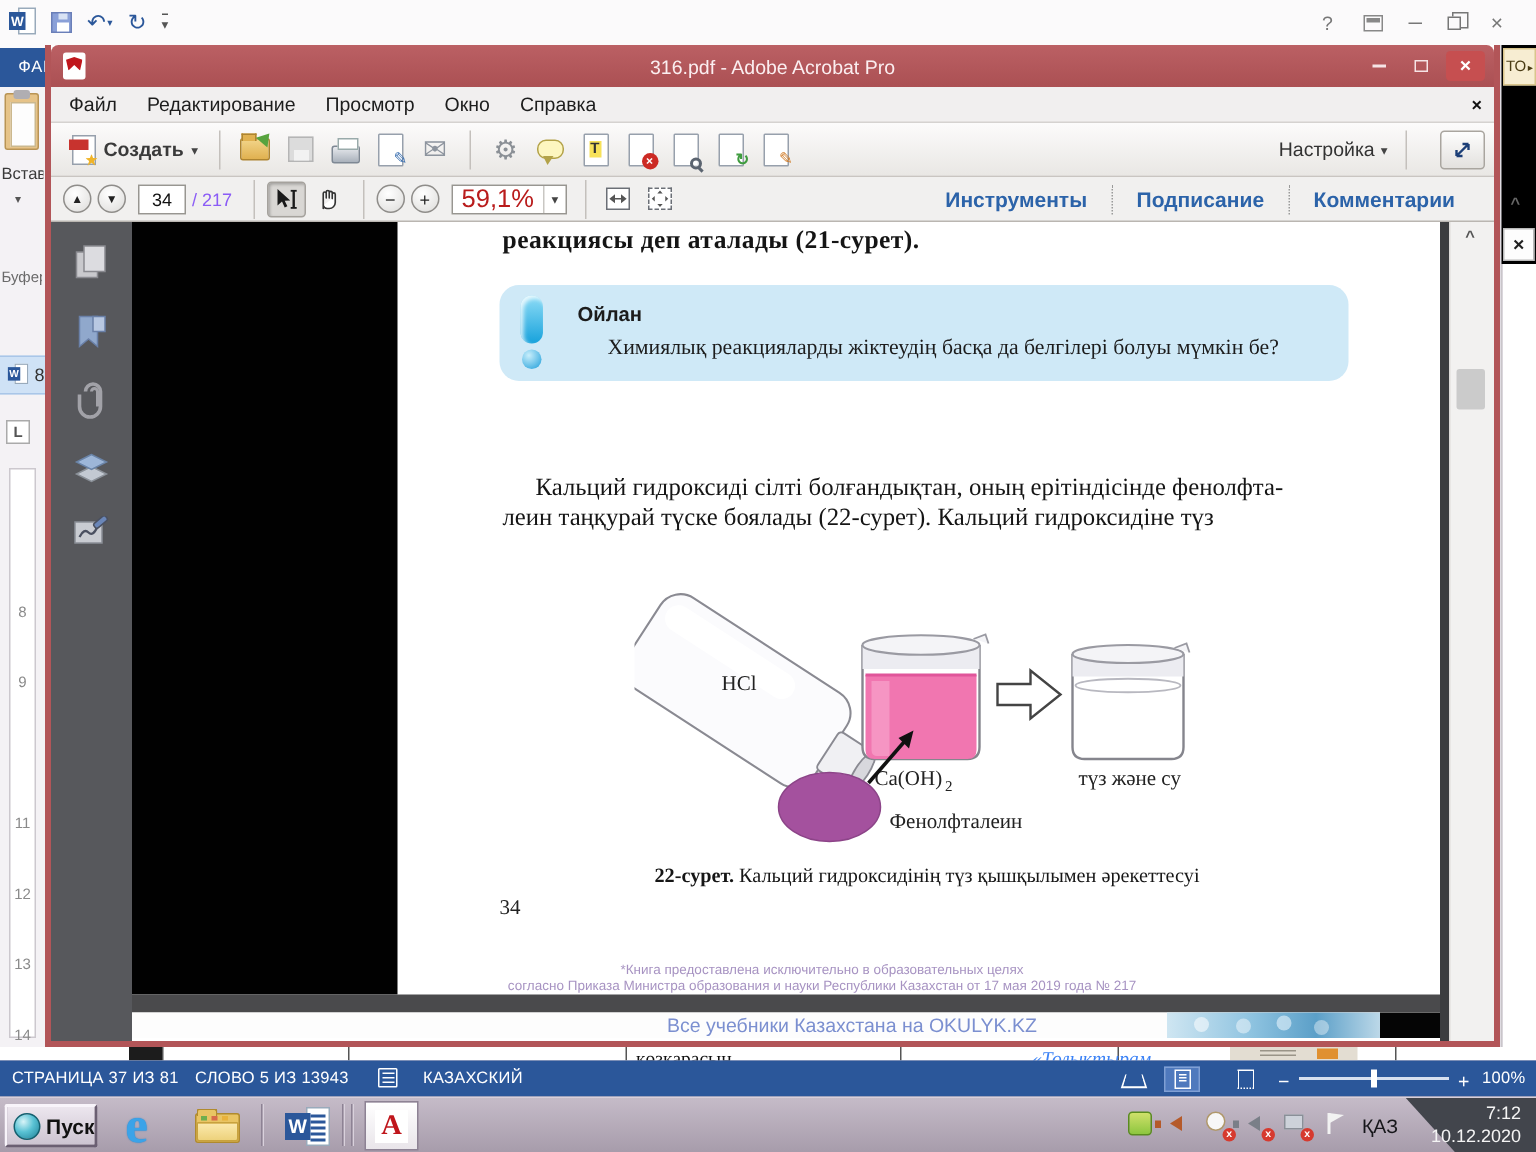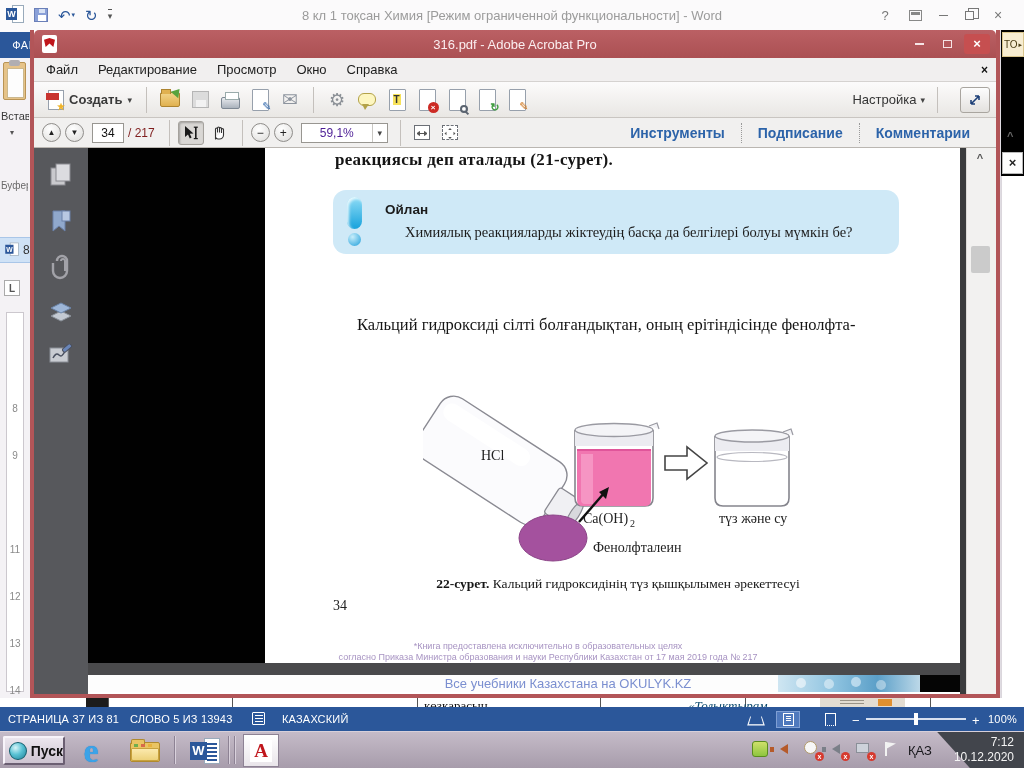--- a/index.html
+++ b/index.html
@@ -106,26 +106,26 @@
   .bubble { position:relative; width:18px; height:13px; background:#fdf6c0; border:1px solid #b3a248; border-radius:6px; }
   .bubble:before { content:""; position:absolute; left:3px; bottom:-5px; width:0; height:0; border-left:3px solid transparent; border-right:4px solid transparent; border-top:6px solid #b3a248; }
   .delete-badge { position:absolute; right:-4px; bottom:-3px; width:11px; height:11px; border-radius:50%; background:#cc2a24; color:#fff; font-size:8px; font-weight:bold; text-align:center; line-height:11px; }
   .mag { position:absolute; right:-3px; bottom:-3px; width:8px; height:8px; border:2px solid #5b6troke; border:2px solid #5b6470; border-radius:50%; background:rgba(255,255,255,.7); }
   .mag:before { content:""; position:absolute; right:-3px; bottom:-3px; width:4px; height:2px; background:#5b6470; transform:rotate(45deg); }
   .settings-grp { margin-left:auto; display:flex; align-items:center; gap:4px; font-size:13px; color:#333; padding-right:6px; }
   .expand-btn { width:30px; height:26px; background:linear-gradient(#fdfdfd,#e3e1de); border:1px solid #a9a59f; border-radius:3px; display:flex; align-items:center; justify-content:center; margin-left:10px; }
   .acb-navbar { height:30px; background:#f1f0ef; border-bottom:1px solid #bab6b1; display:flex; align-items:center; padding-left:8px; }
   .circ-btn { width:19px; height:19px; border-radius:50%; background:radial-gradient(circle at 40% 30%, #ffffff,#dddcda); border:1px solid #8f8d8a; display:flex; align-items:center; justify-content:center; font-size:8px; color:#222; margin-right:4px; }
   .pgbox { width:32px; height:20px; background:#fff; border:1px solid #989691; font-size:12px; text-align:center; color:#111; margin:0 4px; font-family:"Liberation Sans",sans-serif; }
-  .pgtotal { font-size:12px; color:#7f1d1d; margin-right:6px; white-space:nowrap; }
+  .pgtotal { font-size:12px; color:#8b5cf6; margin-right:6px; white-space:nowrap; }
   .tool-toggle { width:26px; height:24px; border:1px solid #a5a29d; border-radius:3px; display:flex; align-items:center; justify-content:center; margin-right:2px; }
   .pressed { background:#d9d7d4; box-shadow:inset 1px 1px 2px rgba(0,0,0,.25); }
   .flat { border-color:transparent; }
   .zoombox { display:flex; align-items:center; height:20px; background:#fff; border:1px solid #989691; margin:0 4px; }
-  .zoombox .zv { font-size:12px; color:#4c1d95; padding:0 18px; }
+  .zoombox .zv { font-size:17px; color:#b91c1c; padding:0 6px; }
   .zoombox .zd { width:15px; height:18px; border-left:1px solid #c9c7c3; font-size:9px; color:#444; text-align:center; line-height:18px; }
   .fit-ic { width:16px; height:15px; border:1px solid #6b6f76; background:#fff; position:relative; }
   .fit-ic.dash { border-style:dashed; }
   .panel-links { margin-left:auto; display:flex; align-items:center; padding-right:10px; }
   .plink { font-size:14px; color:#2c63a9; padding:0 16px; white-space:nowrap;font-weight:bold; }
   .pldot { width:1px; height:20px; border-left:1px dotted #9a9a9a; }
   .acb-body { position:relative; display:flex; height:546px; }
   .acb-sidebar { width:54px; background:#57585c; display:flex; flex-direction:column; align-items:center; padding-top:14px; gap:21px; flex:none; }
   .acb-docarea { position:relative; width:908px; background:#fff; overflow:hidden; flex:none; }
   .blackcol { left:0; top:0; width:177px; height:515px; background:#010101; }
@@ -164,21 +164,20 @@
           <div class="sq">W</div>
         </div>
       <div class="save-ico"></div>
       <div class="flex" style="gap:1px;">
         <span class="glyph-btn">↶</span>
         <span style="font-size:7px;color:#2b579a;">▾</span>
       </div>
       <span class="glyph-btn">↻</span>
       <span style="font-size:9px;color:#555;border-top:1px solid #555;padding-top:1px;">▾</span>
     </div>
-    <div class="word-title">8 кл 1 тоқсан Химия [Режим ограниченной функциональности] - Word</div>
     <div class="win-ctrl" style="left:872px;width:26px;font-size:13px;">?</div>
     <div class="win-ctrl" style="left:902px;width:26px;">
         <div class="ribbon-opt"></div>
       </div>
     <div class="win-ctrl" style="left:930px;width:26px;">
         <div style="width:9px;height:1px;background:#777;"></div>
       </div>
     <div class="win-ctrl" style="left:956px;width:26px;">
         <div class="restore-sq"></div>
       </div>
@@ -223,21 +222,21 @@
 
   <div class="abs word-sliver">
     <div class="abs" style="left:86px;top:0;width:22px;height:9px;background:#1c1c1c;"></div>
     <div class="vline" style="left:108px;"></div>
     <div class="vline" style="left:232px;"></div>
     <div class="vline" style="left:417px;"></div>
     <div class="vline" style="left:600px;"></div>
     <div class="vline" style="left:745px;"></div>
     <div class="vline" style="left:930px;"></div>
     <div class="abs serif" style="left:424px;top:0;font-size:13px;color:#111;">көзқарасын</div>
-    <div class="abs serif" style="left:688px;top:0;font-size:13px;font-style:italic;color:#0c4a6e;">«Толықтырам</div>
+    <div class="abs serif" style="left:688px;top:0;font-size:13px;font-style:italic;color:#3b82f6;">«Толықтырам</div>
     <div class="abs" style="left:820px;top:0;width:85px;height:9px;background:#e3ddd2;">
       <div class="abs" style="left:58px;top:1px;width:14px;height:7px;background:#e09030;"></div>
       <div class="abs" style="left:20px;top:2px;width:24px;height:1px;background:#9a9488;box-shadow:0 3px 0 #9a9488;"></div>
     </div>
   </div>
 
   <div class="abs word-statusbar">
     <div class="sb-item" style="left:8px;">СТРАНИЦА 37 ИЗ 81</div>
     <div class="sb-item" style="left:130px;">СЛОВО 5 ИЗ 13943</div>
     <div class="proof-ico" style="left:252px;top:5px;"></div>
@@ -441,20 +440,21 @@
         <div class="abs pdftext serif" style="left:247px;top:2px;font-size:17px;font-weight:bold;letter-spacing:.3px;">реакциясы деп аталады (21-сурет).</div>
 
         <div class="abs callout">
           <div class="excl-bar"></div>
           <div class="excl-dot"></div>
           <div class="abs" style="left:52px;top:12px;font-size:13.5px;font-weight:bold;color:#1c1c1c;">Ойлан</div>
           <div class="abs serif" style="left:72px;top:34px;font-size:14.5px;color:#1c1c1c;white-space:nowrap;">Химиялық реакцияларды жіктеудің басқа да белгілері болуы мүмкін бе?</div>
         </div>
 
         <div class="abs pdftext serif" style="left:269px;top:167px;font-size:16.5px;"><span>Кальций гидроксиді сілті болғандықтан,  оның ерітіндісінде фенолфта-</span></div>
+        <div class="abs pdftext serif" style="left:247px;top:187px;font-size:16.5px;"><span>леин таңқурай түске боялады (22-сурет). Кальций гидроксидіне түз</span></div>
 
         <svg class="abs" style="left:335px;top:212px;" width="398" height="206" viewBox="0 0 398 206">
 
           <g transform="translate(26,30) rotate(33)">
             <rect x="0" y="0" width="148" height="72" rx="16" fill="#fbfbfd" stroke="#8a8a92" stroke-width="1.4"></rect>
             <rect x="6" y="8" width="100" height="18" rx="9" fill="#ffffff" opacity="0.9"></rect>
             <rect x="146" y="21" width="26" height="30" rx="3" fill="#f0f0f3" stroke="#8a8a92" stroke-width="1.3"></rect>
             <ellipse cx="173" cy="36" rx="4.5" ry="15" fill="#d8d8dd" stroke="#8a8a92" stroke-width="1.2"></ellipse>
           </g>
           <text x="58" y="100" font-family="Liberation Serif,serif" font-size="14" fill="#222">HCl</text>

